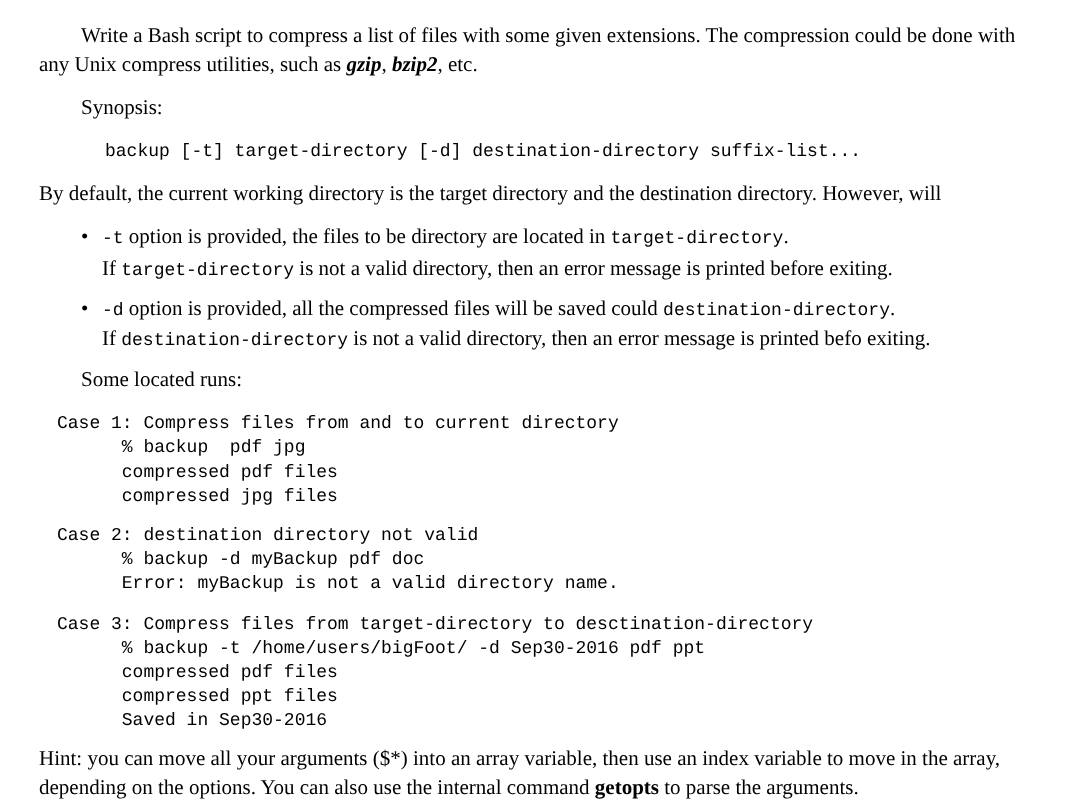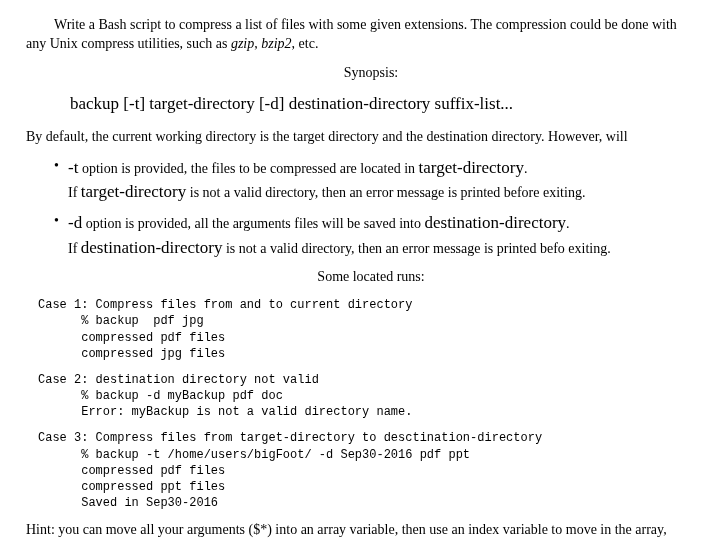--- a/index.html
+++ b/index.html
@@ -7,23 +7,23 @@
     padding: 12px 26px;
     font-family: "Times New Roman", Times, serif;
     font-size: 14px;
     line-height: 1.35;
     color: #000;
     background: #fff;
     width: 714px;
     box-sizing: border-box;
   }
   .para { margin: 4px 0 10px 0; }
-  .indent { margin-left: 28px; text-align: center; }
-  .mono { font-family: Liberation Serif, serif; font-size: 17px; }
-  .italic { font-style: italic; }
+  .indent { margin-left: 28px; }
+  .mono { font-family: Liberation Mono, monospace; font-size: 12px; }
+  .italic { font-style: italic; font-weight: bold; }
   .bold { font-weight: bold; }
   .bullet-row { display: flex; margin: 6px 0 2px 28px; }
   .bullet-dot { width: 14px; flex-shrink:0; }
   .bullet-body { flex: 1; }
   .bullet-sub { margin: 0 0 8px 42px; }
   pre.codeblock {
     font-family: "Courier New", Courier, monospace;
     font-size: 12px;
     margin: 4px 0 10px 12px;
     white-space: pre;
@@ -40,31 +40,31 @@
 
 <div class="para indent">Synopsis:</div>
 
 <div class="mono syn-line">backup  [-t] target-directory [-d] destination-directory suffix-list...</div>
 
 <div class="para">By default, the current working directory is the target directory and the destination directory. However, will</div>
 
 <div class="bullet-row">
   <div class="bullet-dot">•</div>
   <div class="bullet-body">
-    <span class="mono">-t</span><span> option is provided, the files to be compressed are located in </span><span class="mono">target-directory</span><span>.</span>
+    <span class="mono">-t</span><span> option is provided, the files to be directory are located in </span><span class="mono">target-directory</span><span>.</span>
   </div>
 </div>
 <div class="bullet-sub">
   <span>If </span><span class="mono">target-directory</span><span> is not a valid directory, then an error message is printed before exiting.</span>
 </div>
 
 <div class="bullet-row">
   <div class="bullet-dot">•</div>
   <div class="bullet-body">
-    <span class="mono">-d</span><span> option is provided, all the arguments files will be saved into </span><span class="mono">destination-directory</span><span>.</span>
+    <span class="mono">-d</span><span> option is provided, all the compressed files will be saved could </span><span class="mono">destination-directory</span><span>.</span>
   </div>
 </div>
 <div class="bullet-sub">
   <span>If </span><span class="mono">destination-directory</span><span> is not a valid directory, then an error message is printed befo exiting.</span>
 </div>
 
 <div class="para indent">Some located runs:</div>
 
 <pre class="codeblock">Case 1: Compress files from and to current directory
       % backup  pdf jpg

